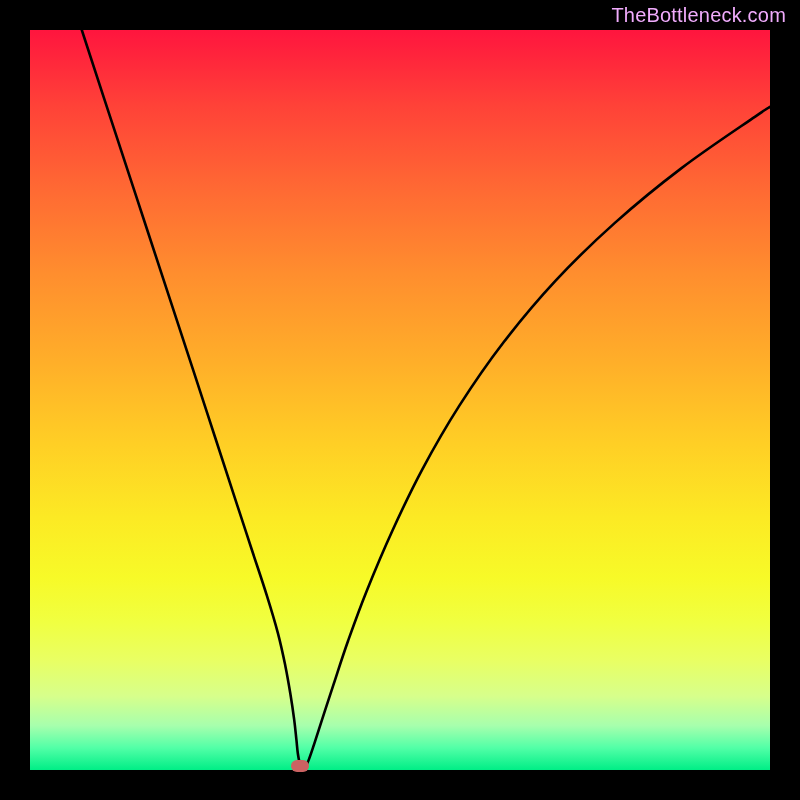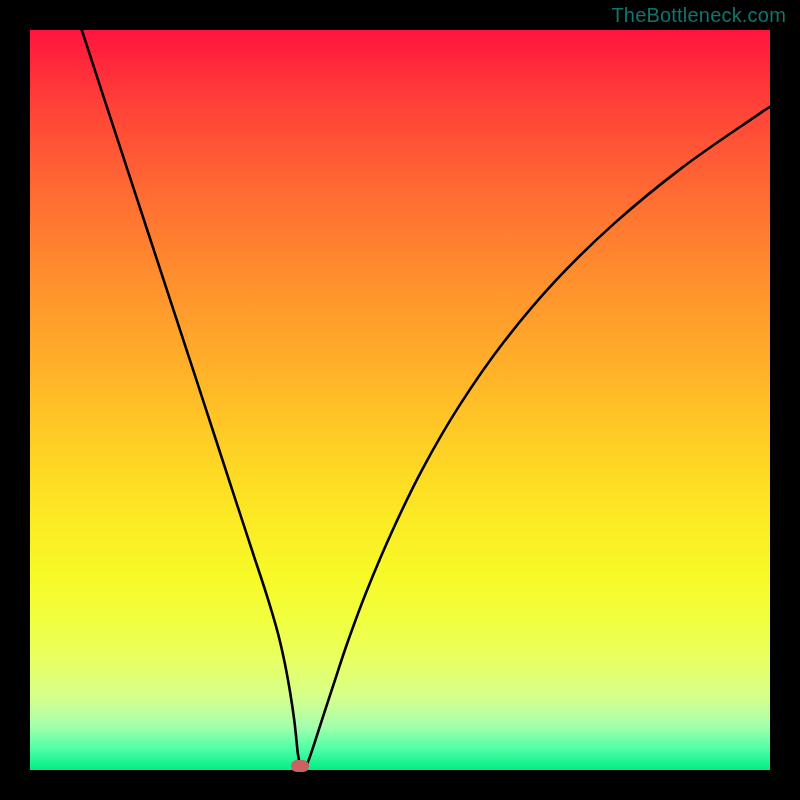--- a/index.html
+++ b/index.html
@@ -44,21 +44,21 @@
     position: absolute;
     left: 0;
     top: 0;
     width: 100%;
     height: 100%;
   }
   .watermark {
     position: absolute;
     top: 4px;
     right: 14px;
-    color: #0f766e;
+    color: #f0abfc;
     font-size: 20px;
     font-weight: 500;
     letter-spacing: 0.2px;
     user-select: none;
   }
   .marker {
     position: absolute;
     width: 18px;
     height: 12px;
     background: #cb6262;

